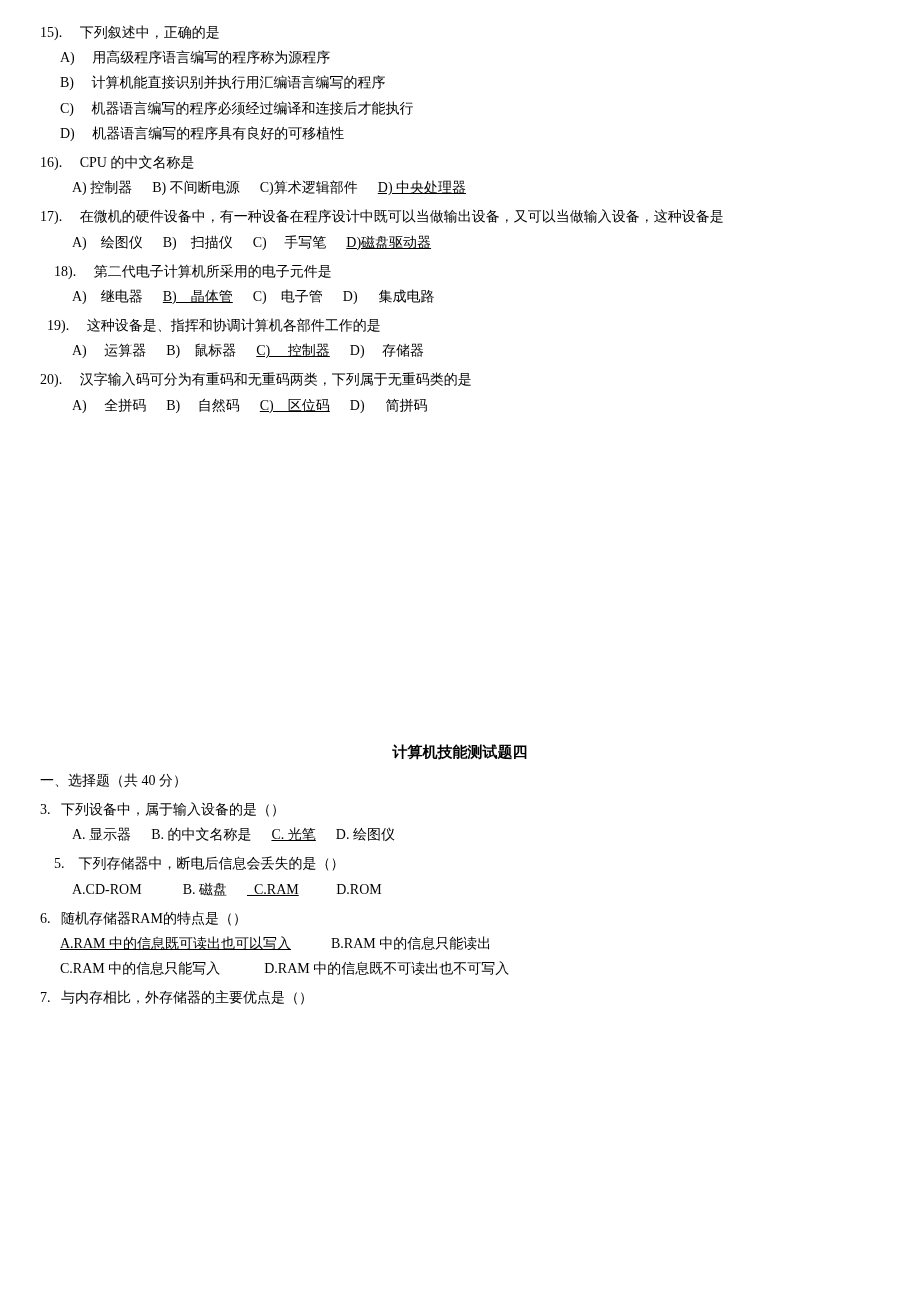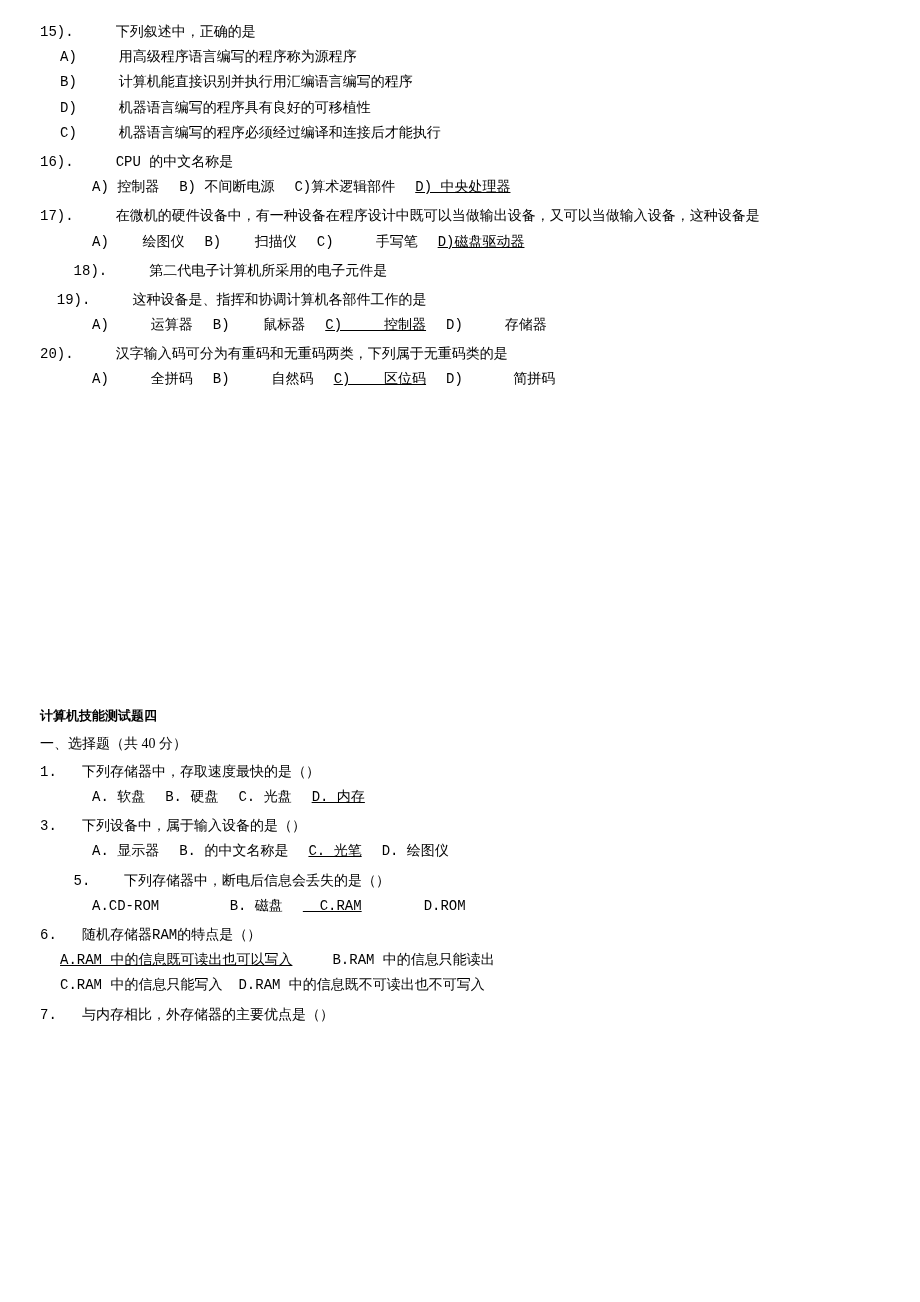--- a/index.html
+++ b/index.html
@@ -12,44 +12,44 @@
       font-family: "SimSun", "宋体", serif;
       font-size: 14px;
       color: #000;
       padding: 20px 40px;
       width: 920px;
       min-height: 1302px;
     }
     .question-block {
       margin-bottom: 4px;
       line-height: 1.8;
-      font-family: Liberation Mono, monospace;
     }
     .question-title {
       display: block;
     }
     .options-row {
       display: flex;
       flex-wrap: wrap;
-      margin-left: 52px;
+      margin-left: 32px;
       gap: 0 20px;
       line-height: 1.8;
     }
     .options-col {
       display: block;
       margin-left: 20px;
       line-height: 1.8;
     }
     .underline {
       text-decoration: underline;
     }
     .section-title {
+      text-align: center;
       font-weight: bold;
-      margin: 30px 0 6px 0;
-      font-size: 13px;
+      margin: 41px 0 6px 0;
+      font-size: 15px;
     }
     .section-header {
       margin-bottom: 4px;
       line-height: 1.8;
     }
     .blank-area {
       height: 280px;
     }
   </style>
 </head>
@@ -66,26 +66,26 @@
     <div class="options-col">
       <div>
         <span>A)&nbsp;&nbsp;&nbsp;&nbsp;</span>
         <span>用高级程序语言编写的程序称为源程序</span>
       </div>
       <div>
         <span>B)&nbsp;&nbsp;&nbsp;&nbsp;</span>
         <span>计算机能直接识别并执行用汇编语言编写的程序</span>
       </div>
       <div>
+        <span>C)&nbsp;&nbsp;&nbsp;&nbsp;</span>
+        <span>机器语言编写的程序必须经过编译和连接后才能执行</span>
+      </div>
+      <div>
         <span>D)&nbsp;&nbsp;&nbsp;&nbsp;</span>
         <span>机器语言编写的程序具有良好的可移植性</span>
-      </div>
-      <div>
-        <span>C)&nbsp;&nbsp;&nbsp;&nbsp;</span>
-        <span>机器语言编写的程序必须经过编译和连接后才能执行</span>
       </div>
     </div>
   </div>
 
   <div class="question-block">
     <span>16).</span>
     &nbsp;&nbsp;&nbsp;
     <span>CPU 的中文名称是</span>
     <div class="options-row">
       <span>A) 控制器</span>
@@ -105,20 +105,26 @@
       <span>C) &nbsp;&nbsp;&nbsp;&nbsp;手写笔</span>
       <span class="underline">D)磁盘驱动器</span>
     </div>
   </div>
 
   <div class="question-block">
     &nbsp;&nbsp;&nbsp;
     <span>18).</span>
     &nbsp;&nbsp;&nbsp;
     <span>第二代电子计算机所采用的电子元件是</span>
+    <div class="options-row">
+      <span>A) &nbsp;&nbsp;&nbsp;继电器</span>
+      <span class="underline">B) &nbsp;&nbsp;&nbsp;晶体管</span>
+      <span>C) &nbsp;&nbsp;&nbsp;电子管</span>
+      <span>D) &nbsp;&nbsp;&nbsp;&nbsp;&nbsp;集成电路</span>
+    </div>
   </div>
 
   <div class="question-block">
     &nbsp;
     <span>19).</span>
     &nbsp;&nbsp;&nbsp;
     <span>这种设备是、指挥和协调计算机各部件工作的是</span>
     <div class="options-row">
       <span>A) &nbsp;&nbsp;&nbsp;&nbsp;运算器</span>
       <span>B) &nbsp;&nbsp;&nbsp;鼠标器</span>
@@ -141,31 +147,20 @@
 
 </div>
 
 <div class="blank-area"></div>
 
 <div>
 
   <div class="section-title">计算机技能测试题四</div>
   <div class="section-header">一、选择题（共 40 分）</div>
 
-  <div class="question-block">
-    <span>1.</span>
-    &nbsp;
-    <span>下列存储器中，存取速度最快的是（）</span>
-    <div class="options-row">
-      <span>A. 软盘</span>
-      <span>B. 硬盘</span>
-      <span>C. 光盘</span>
-      <span class="underline">D. 内存</span>
-    </div>
-  </div>
 
 
   <div class="question-block">
     <span>3.</span>
     &nbsp;
     <span>下列设备中，属于输入设备的是（）</span>
     <div class="options-row">
       <span>A. 显示器</span>
       <span>B. 的中文名称是</span>
       <span class="underline">C. 光笔</span>
@@ -189,21 +184,21 @@
 
   <div class="question-block">
     <span>6.</span>
     &nbsp;
     <span>随机存储器RAM的特点是（）</span>
     <div style="margin-left: 20px; line-height: 1.8;">
       <div style="display:flex; gap: 40px;">
         <span class="underline">A.RAM 中的信息既可读出也可以写入</span>
         <span>B.RAM 中的信息只能读出</span>
       </div>
-      <div style="display:flex; gap: 16px;">
+      <div style="display:flex; gap: 44px;">
         <span>C.RAM 中的信息只能写入</span>
         <span>D.RAM 中的信息既不可读出也不可写入</span>
       </div>
     </div>
   </div>
 
   <div class="question-block">
     <span>7.</span>
     &nbsp;
     <span>与内存相比，外存储器的主要优点是（）</span>

